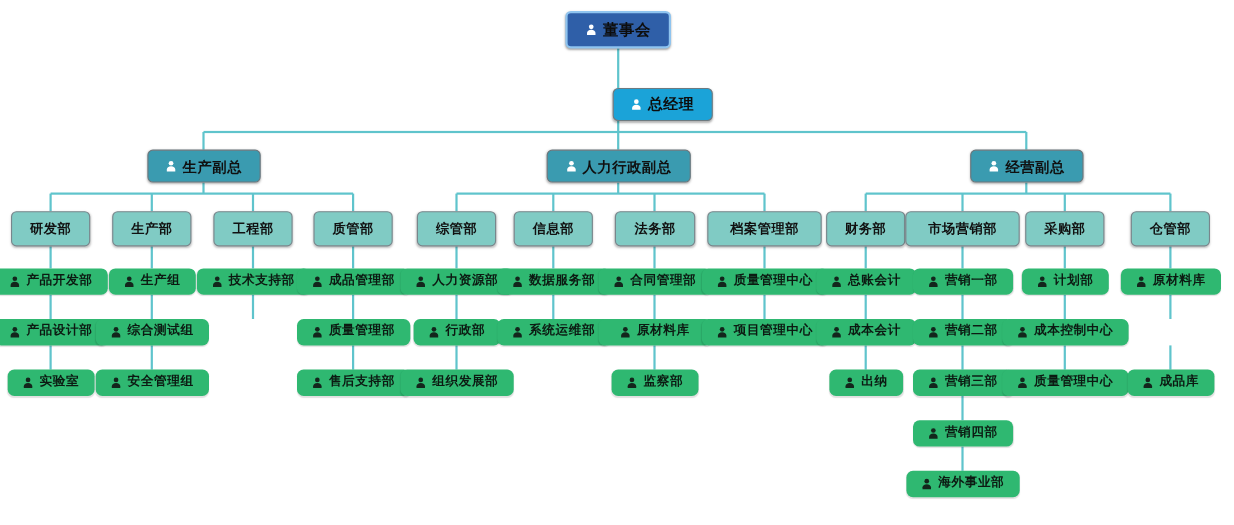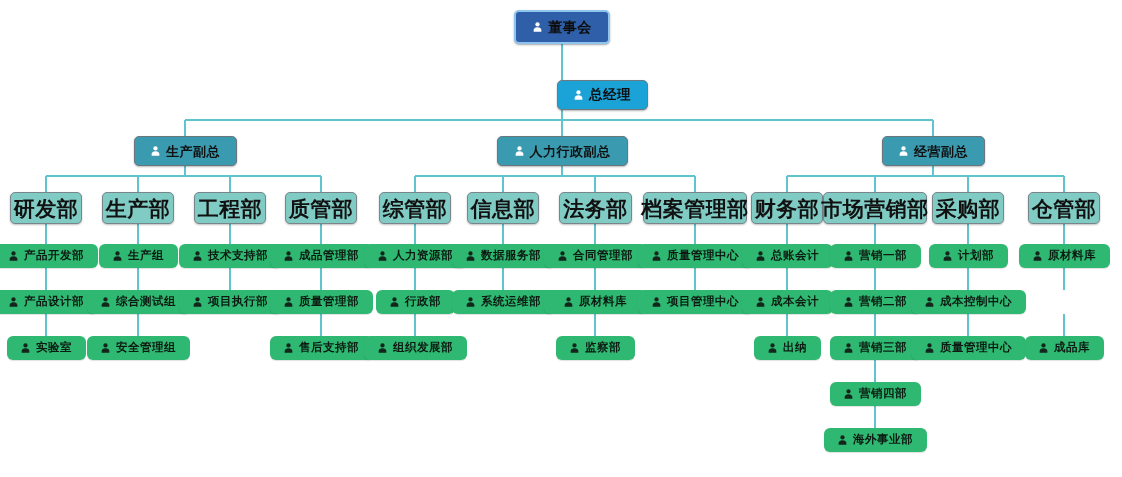--- a/index.html
+++ b/index.html
@@ -75,21 +75,21 @@
     font-weight: bold;
     box-shadow: 0 1px 2px rgba(0,0,0,.28);
   }
   .n-l2 .ico svg { fill: #ffffff; }
 
   
   .n-l3 {
     background: #80cbc4;
     border: 1px solid #78868c;
     color: #111111;
-    font-size: 21px;
+    font-size: 12px;
     font-weight: bold;
     box-shadow: 0 1px 2px rgba(0,0,0,.25);
   }
 
   
   .n-l4 {
     background: #2fb871;
     border: none;
     color: #0c1a12;
     font-size: 11.5px;
@@ -272,29 +272,20 @@
     </div>
     <div class="node n-l4" style="left: 178.5px; top: 244px; width: 103px; height: 24px;">
       <span class="ico">
         <svg viewBox="0 0 16 16" width="11" height="12">
           <circle cx="8" cy="4.2" r="3.1"></circle>
           <path d="M8 8.2c-3.3 0-5.6 1.9-5.6 4.2V15h11.2v-2.6C13.6 10.1 11.3 8.2 8 8.2z"></path>
         </svg>
       </span>
       <span class="lbl">技术支持部</span>
     </div>
-    <div class="node n-l4" style="left: 178.5px; top: 290px; width: 103px; height: 24px;">
-      <span class="ico">
-        <svg viewBox="0 0 16 16" width="11" height="12">
-          <circle cx="8" cy="4.2" r="3.1"></circle>
-          <path d="M8 8.2c-3.3 0-5.6 1.9-5.6 4.2V15h11.2v-2.6C13.6 10.1 11.3 8.2 8 8.2z"></path>
-        </svg>
-      </span>
-      <span class="lbl">项目执行部</span>
-    </div>
     <div class="node n-l3" style="left: 285px; top: 192px; width: 72px; height: 32px;">
       <span class="lbl">质管部</span>
     </div>
     <div class="node n-l4" style="left: 269.5px; top: 244px; width: 103px; height: 24px;">
       <span class="ico">
         <svg viewBox="0 0 16 16" width="11" height="12">
           <circle cx="8" cy="4.2" r="3.1"></circle>
           <path d="M8 8.2c-3.3 0-5.6 1.9-5.6 4.2V15h11.2v-2.6C13.6 10.1 11.3 8.2 8 8.2z"></path>
         </svg>
       </span>

